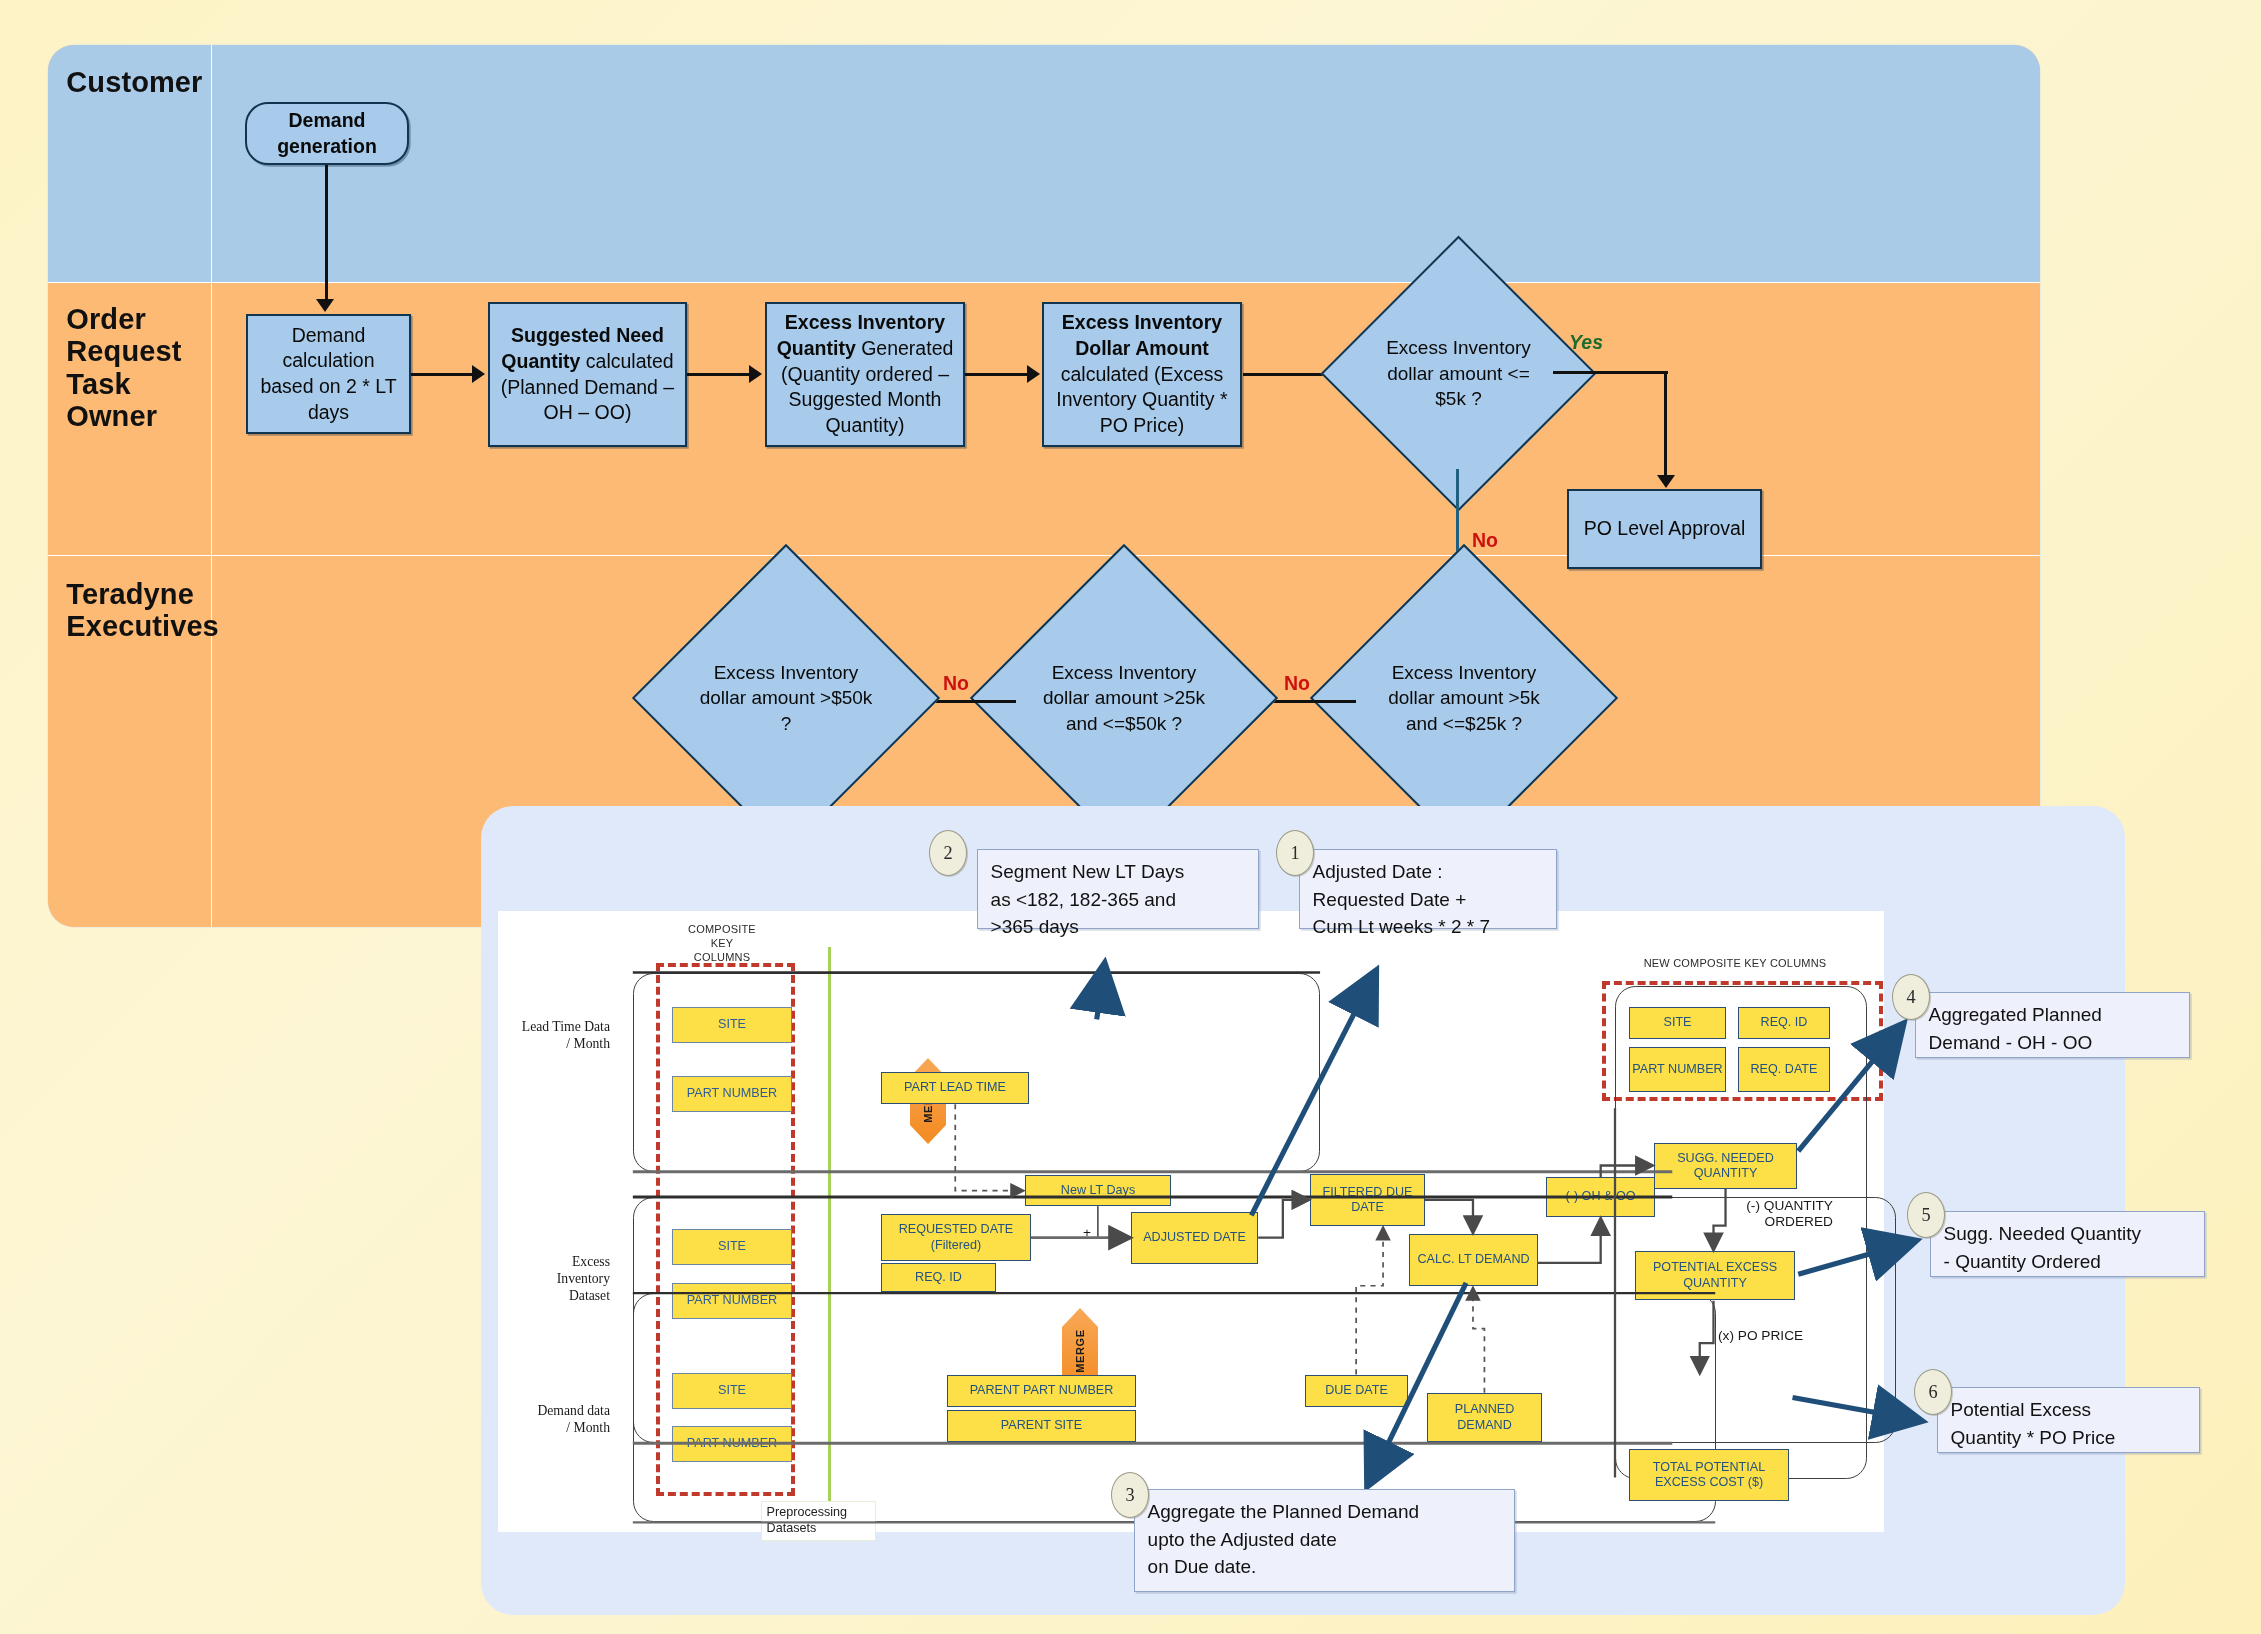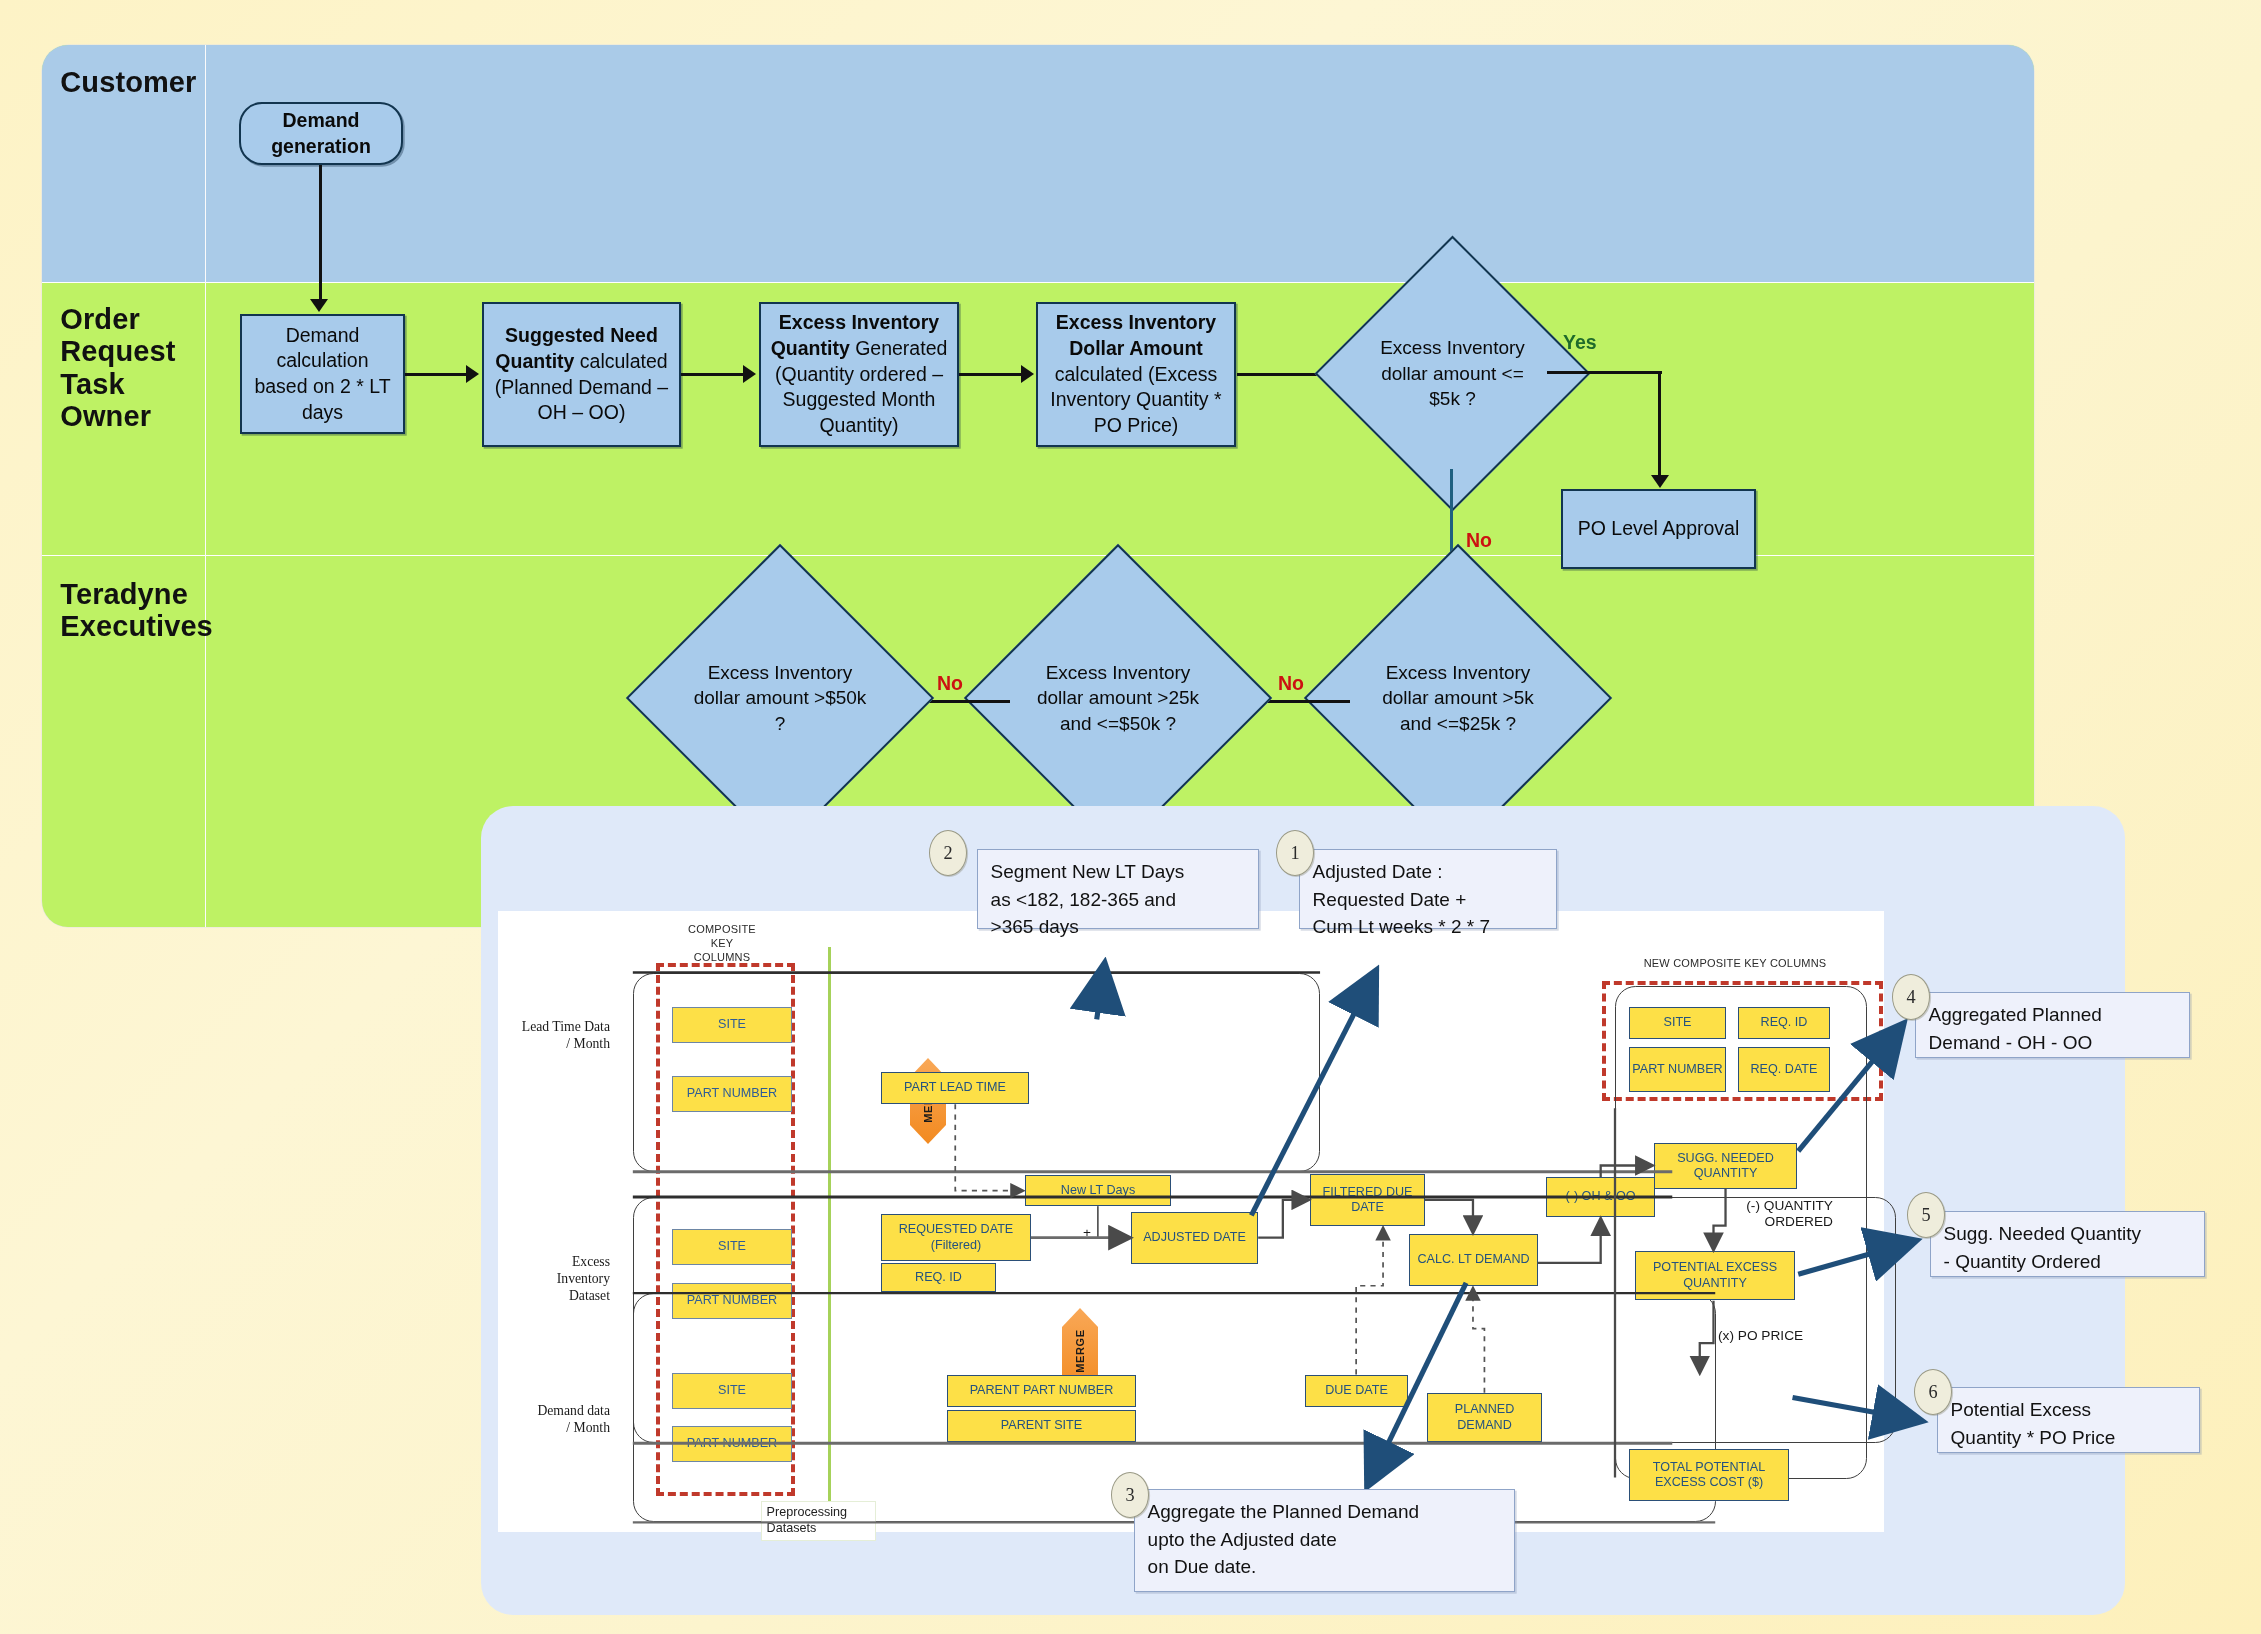--- a/index.html
+++ b/index.html
@@ -6,22 +6,22 @@
   body{
     width:2261px;height:1634px;position:relative;overflow:hidden;
     font-family:"Liberation Sans",sans-serif;
     background:
       radial-gradient(circle at 92% 4%, #fbf7d6 0%, #fdf8dd 22%, #fdf5cf 45%, #fdf3c8 70%, #fdf1c0 100%);
   }
   
   .page-bg{position:absolute;inset:0;background:linear-gradient(135deg,#fdf3c6 0%,#fdf6d4 35%,#fcf4cd 60%,#fdf0bb 100%);}
   
   #swimlanes{
-    position:absolute;left:42px;top:45px;width:1992px;height:882px;
-    background:#bef264;border-radius:26px;
+    position:absolute;left:48px;top:45px;width:1992px;height:882px;
+    background:#fdba74;border-radius:26px;
     box-shadow:0 0 0 0.6px #e4e4e4;
   }
   .lane-sep{position:absolute;left:0;width:100%;height:1.1px;background:#ffffff;}
   .vline{position:absolute;top:0;width:1.1px;height:100%;background:#fbfbfb;}
   .lane-hdr{
     position:absolute;font-weight:bold;color:#111;letter-spacing:0.1px;
     font-size:29px;line-height:1.12;
   }
   .lane1-bg{position:absolute;left:0;top:0;width:100%;height:238px;background:#aacbe8;border-top-left-radius:26px;border-top-right-radius:26px;}
   
@@ -46,21 +46,21 @@
   .conn{position:absolute;background:#111;}
   .conn.v{width:3.4px;}
   .conn.h{height:3.4px;}
   .conn.teal{background:#1f6080;}
   .arrow{position:absolute;width:0;height:0;}
   .arrow.down{border-left:9.2px solid transparent;border-right:9.2px solid transparent;border-top:13.7px solid #111;}
   .arrow.right{border-top:9.2px solid transparent;border-bottom:9.2px solid transparent;border-left:13.7px solid #111;}
   .arrow.left{border-top:9.2px solid transparent;border-bottom:9.2px solid transparent;border-right:13.7px solid #111;}
   .arrow.down.teal{border-top-color:#1f6080;}
   .edge-label{position:absolute;font-weight:bold;font-size:19.5px;}
-  .yes{color:#1f6b2b;}
+  .yes{color:#1f6b2b;font-style:italic;}
   .no{color:#cc1111;}
   
   #lowerpanel{
     position:absolute;left:481px;top:806px;width:1644px;height:809px;
     background:#dfe9f9;border-radius:32px;
   }
   #innerwhite{
     position:absolute;left:498px;top:911px;width:1386px;height:621px;background:#ffffff;
   }
   .dset{

